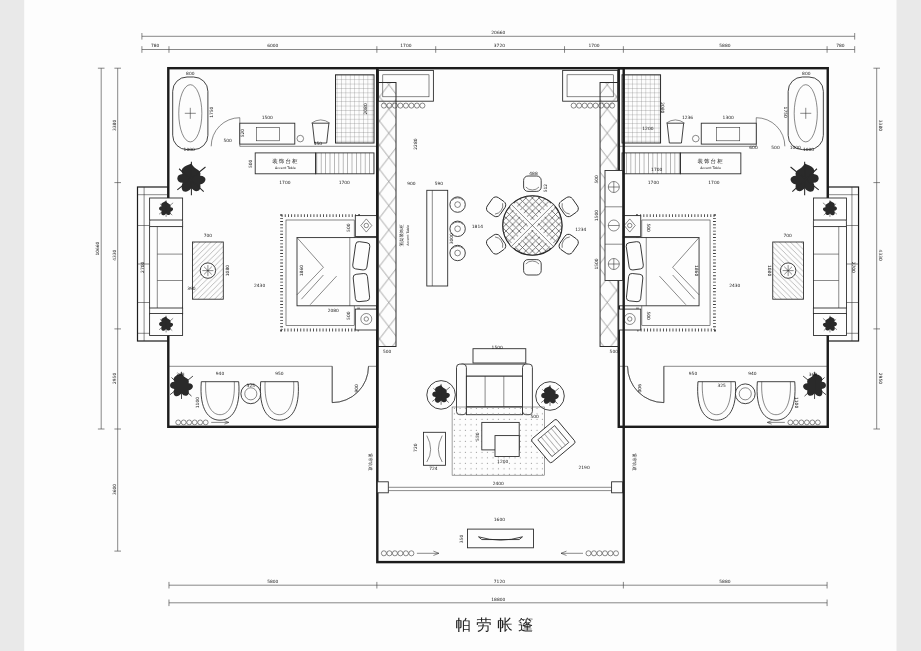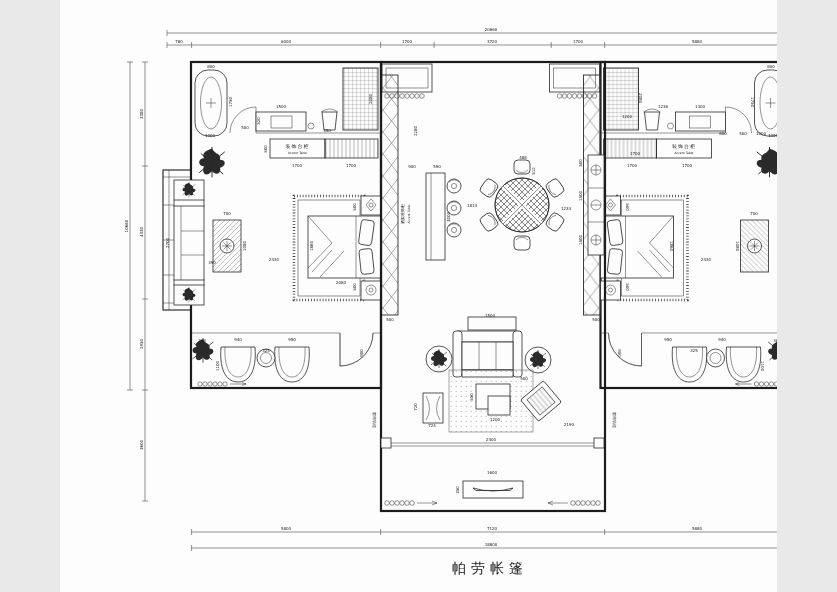--- a/index.html
+++ b/index.html
@@ -1,17 +1,17 @@
 <!DOCTYPE html>
 <html><head>
 <meta charset="utf-8">
 <style>
   html,body{margin:0;padding:0;background:#e9e9e9;}
   .sheet{
-    position:relative;width:717px;height:592px;margin:0 auto;
+    position:relative;width:793px;height:592px;margin:0 auto;
     background:#fdfdfd;overflow:hidden;
     font-family:"DejaVu Sans",sans-serif;
   }
   svg{display:block}
   .wall{fill:none;stroke:#1c1c1c;stroke-width:2.2}
   .wallthin{fill:none;stroke:#1c1c1c;stroke-width:1.1}
   .f{fill:#fdfdfd;stroke:#2a2a2a;stroke-width:0.8}
   .thin{fill:none;stroke:#2a2a2a;stroke-width:0.5}
   .rug{fill:none;stroke:#3a3a3a;stroke-width:2.6;stroke-dasharray:0.8 2.1}
   .dim{stroke:#4a4a4a;stroke-width:0.6;fill:none}

